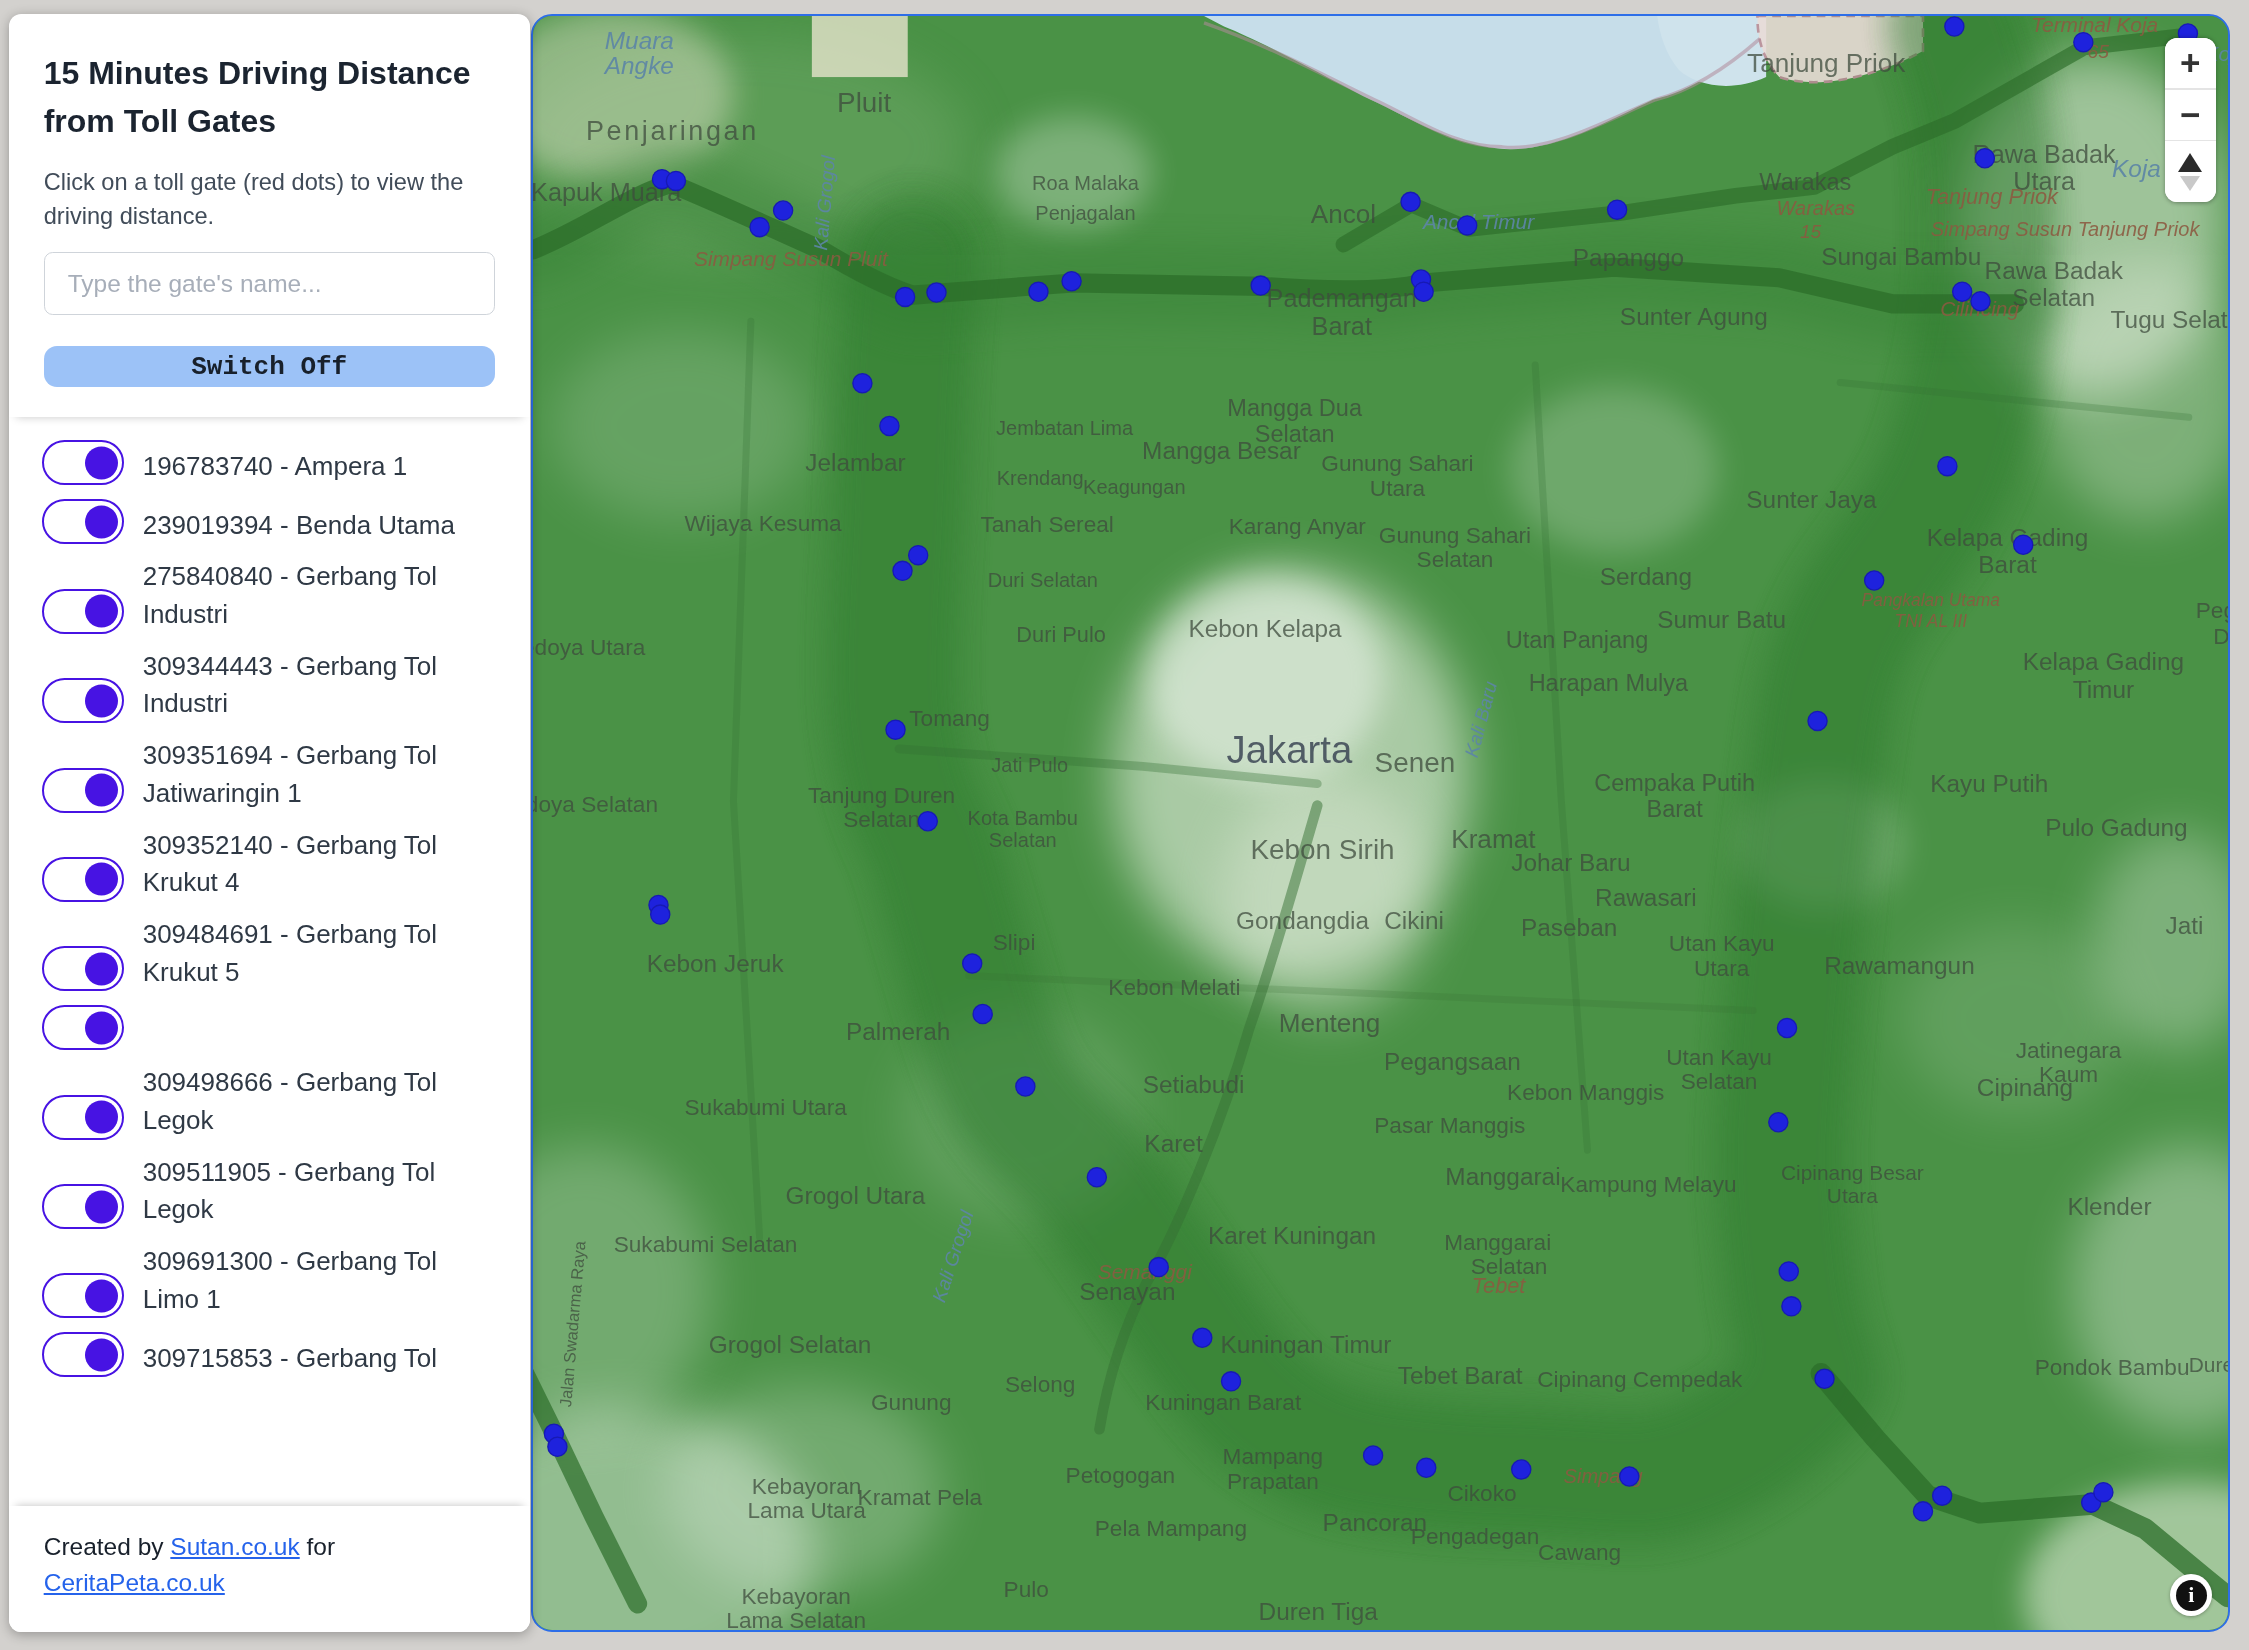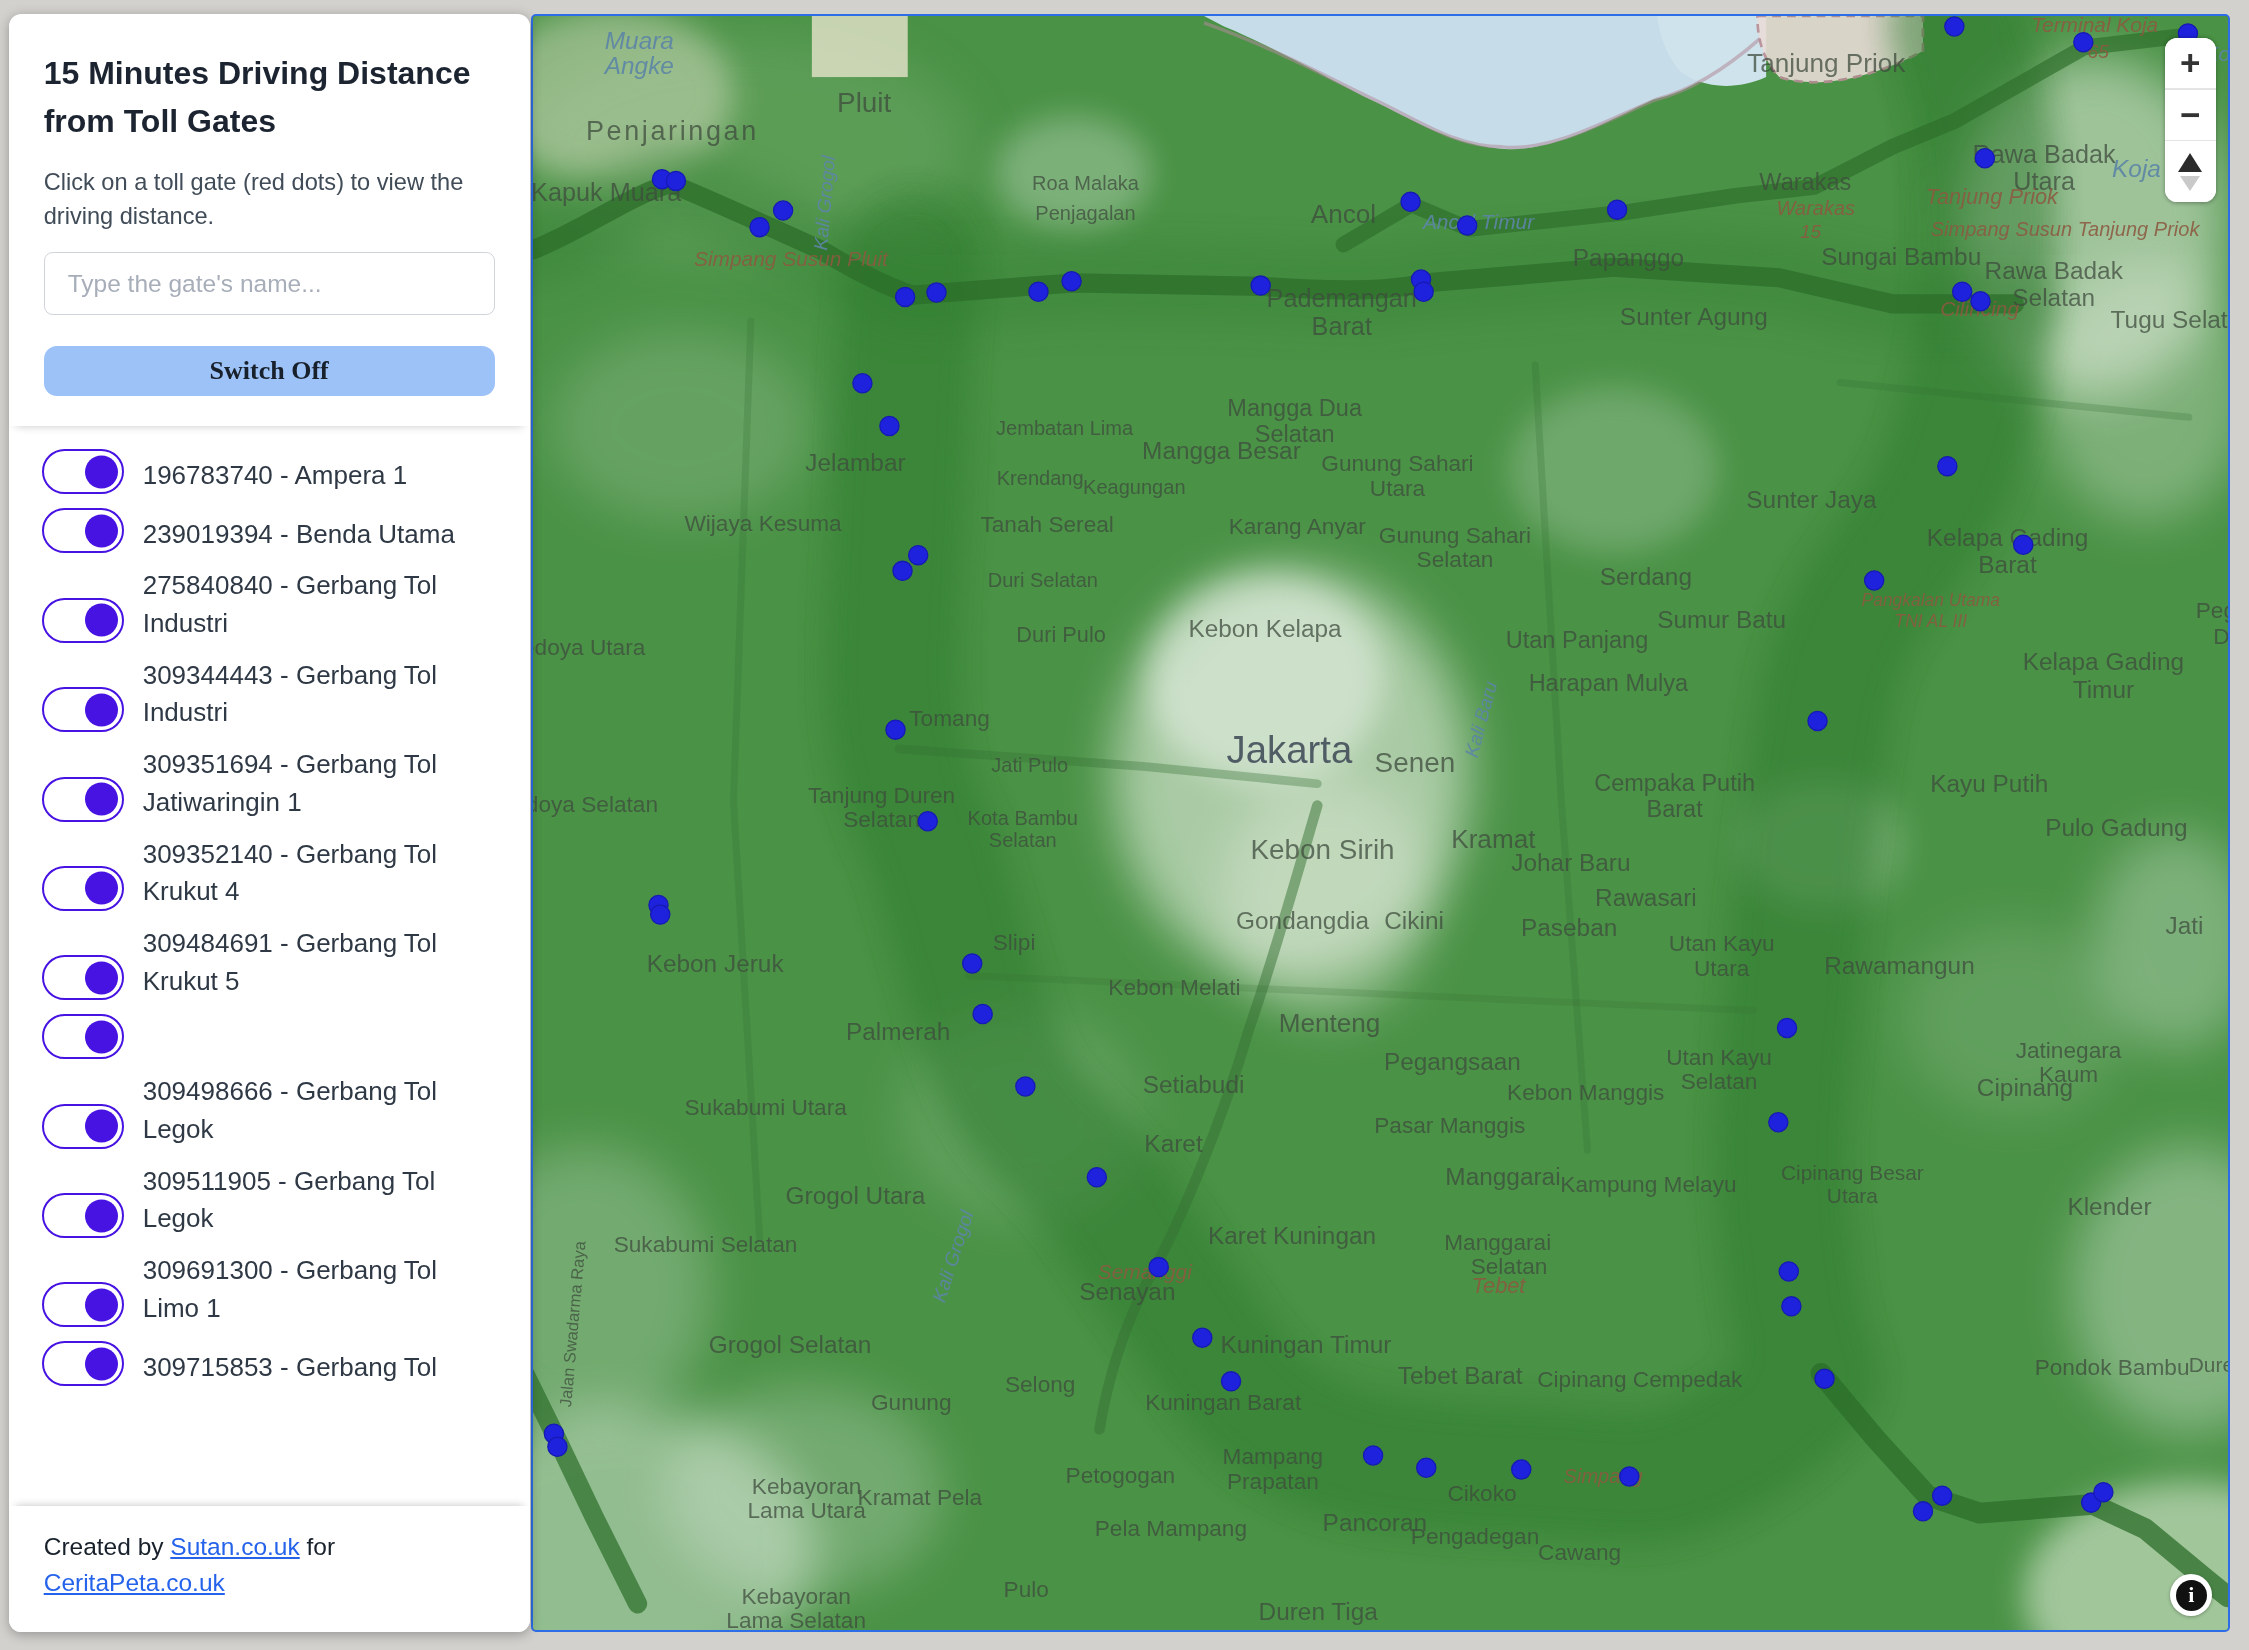--- a/index.html
+++ b/index.html
@@ -11,38 +11,38 @@
              background:#ffffff; border-radius:12.2px; box-shadow:0 2.6px 12.2px rgba(0,0,0,.28);
              display:flex; flex-direction:column; z-index:5; }
   .sidebar-header { padding:35px 35px 30px 35px; position:relative; z-index:3;
                     box-shadow:0 7px 8.7px -7px rgba(0,0,0,.22); }
   .panel-title { font-size:32px; font-weight:bold; color:#1b2430; line-height:1.5; }
   .panel-subtitle { font-size:23.6px; color:#414c59; line-height:1.45; margin-top:20px; }
   .search-input { margin-top:19px; width:100%; height:63px; border:1.7px solid #cfd4da;
                   border-radius:8.7px; padding:0 23px; font-size:24.5px; color:#333;
                   font-family:"Liberation Sans", sans-serif; outline:none; background:#fff; }
   .search-input::placeholder { color:#a7aeb9; }
-  .switch-off-btn { margin-top:31px; width:100%; height:50px; border:none; border-radius:13px;
+  .switch-off-btn { margin-top:31px; width:100%; height:41px; border:none; border-radius:13px;
                     background:#9cc2f7; color:#18202b; font-size:26px; font-weight:bold;
-                    font-family:Liberation Serif, serif; cursor:pointer; }
+                    font-family:Liberation Mono, monospace; cursor:pointer; }
   .gate-list { flex:1; overflow:hidden; padding:23px 33px 0 33px; position:relative; z-index:1; }
   .gate-row { display:flex; align-items:flex-end; margin-bottom:14px; }
   .toggle { position:relative; flex:0 0 82px; width:82px; height:45px; border:2.6px solid #4713e3;
             border-radius:23.6px; background:#fff; cursor:pointer; }
   .toggle .knob { position:absolute; right:3.5px; top:50%; transform:translateY(-50%);
                   width:33px; height:33px; border-radius:50%; background:#4713e3; }
   .gate-label { margin-left:19px; font-size:26px; color:#2f3945; line-height:1.45; }
   .sidebar-footer { padding:23px 35px 30px 35px; background:#fff; position:relative; z-index:3;
                     box-shadow:0 -7px 8.7px -7px rgba(0,0,0,.25); font-size:24.5px; color:#18202b;
                     line-height:1.5; border-radius:0 0 12.2px 12.2px; }
   .sidebar-footer a { color:#2563eb; text-decoration:underline; cursor:pointer; }
 
   
   .map-frame { position:absolute; left:531px; top:14px; width:1699px; height:1618px;
-               border:2.6px solid #2d6ee8; border-radius:5px; overflow:hidden;
+               border:2.6px solid #2d6ee8; border-radius:21px; overflow:hidden;
                background:#4a9246; z-index:4; cursor:grab; }
   .map-svg { position:absolute; left:0; top:0; width:100%; height:100%; display:block; }
 
   .lbl { font-family:"Liberation Sans", sans-serif; }
   .c-area  { fill:#3e4b3d; opacity:.74; }
   .c-city  { fill:#404b58; opacity:.88; }
   .c-water { fill:#5d86a6; font-style:italic; opacity:.92; }
   .c-brown { fill:#8c5a41; font-style:italic; opacity:.88; }
 
   .marker { fill:#1e22dd; stroke:#171ab3; stroke-width:1.5; cursor:pointer; }

